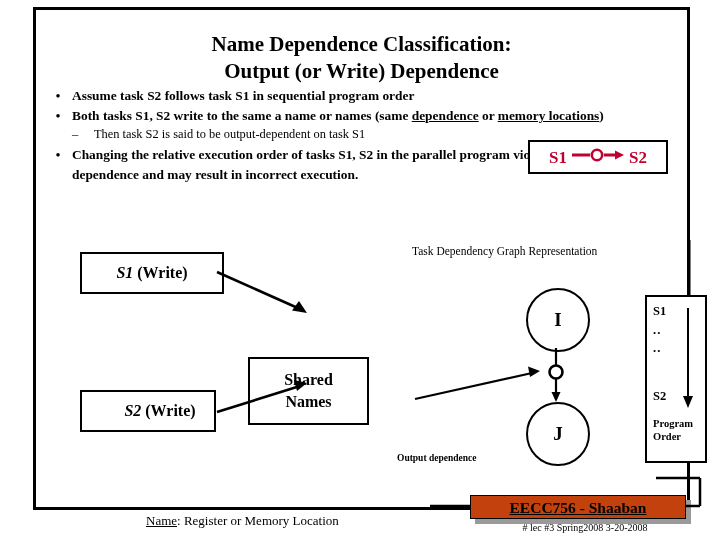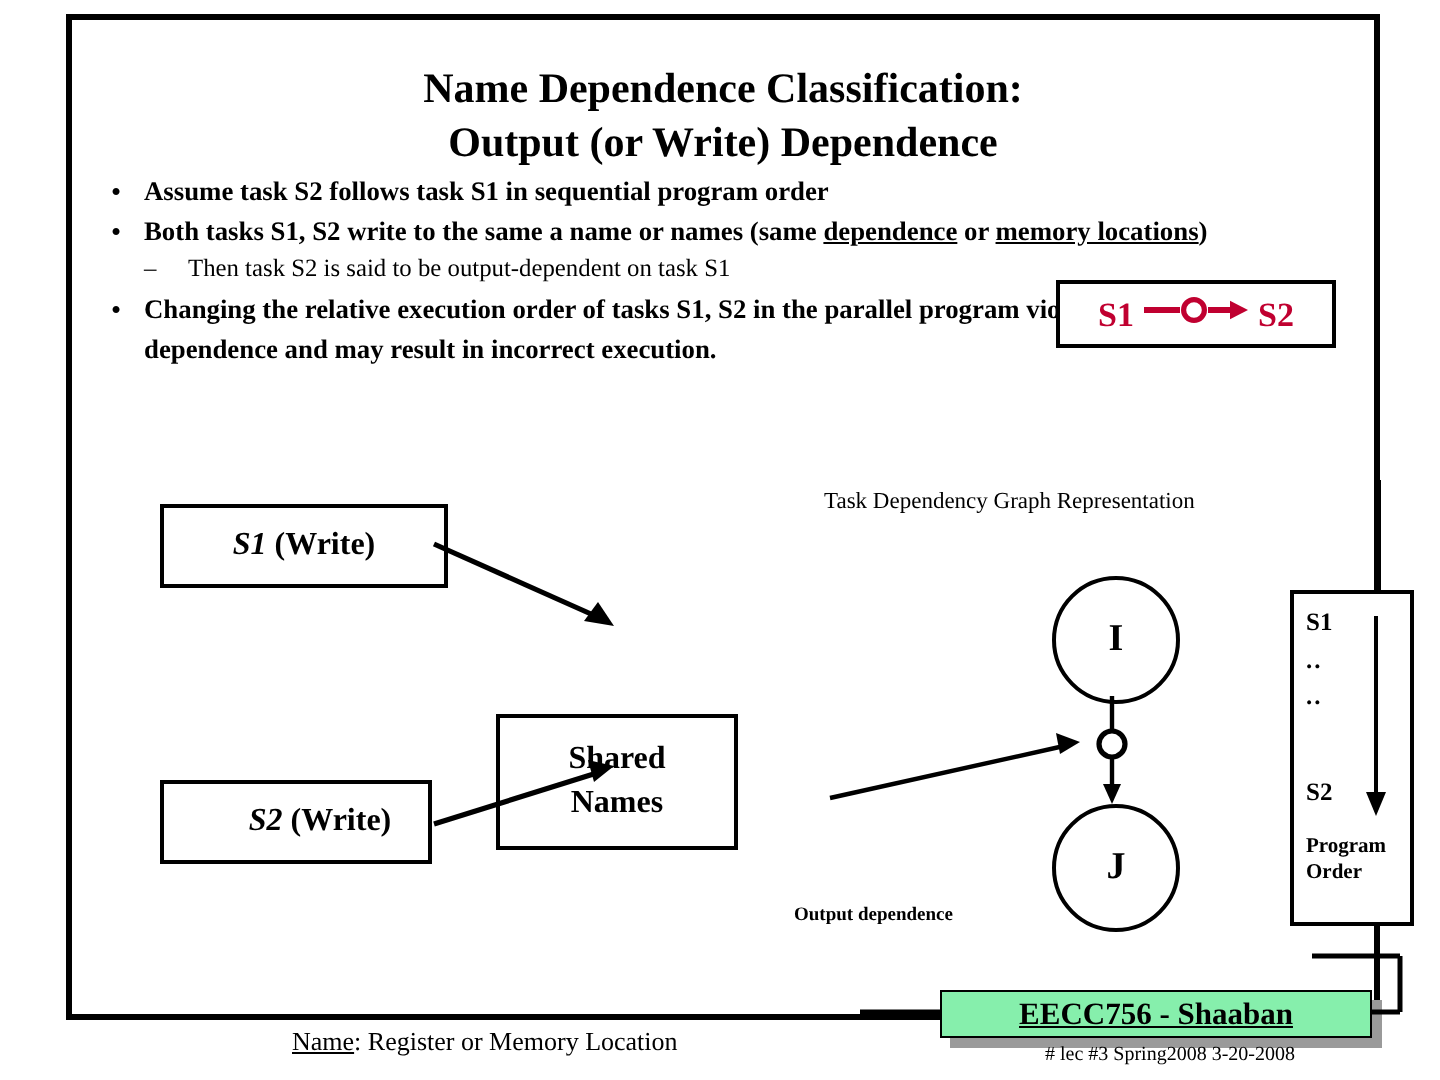--- a/index.html
+++ b/index.html
@@ -234,21 +234,21 @@
     width: 216px;
     height: 24px;
     background: #9a9a9a;
   }
   #footer-box {
     position: absolute;
     left: 470px;
     top: 495px;
     width: 216px;
     height: 24px;
-    background: #86efac;
+    background: #c2410c;
     border: 1.5px solid #000;
     box-sizing: border-box;
     display: flex;
     align-items: center;
     justify-content: center;
   }
   #footer-box .flabel {
     font-size: 15.5px;
     font-weight: bold;
     line-height: 17px;

